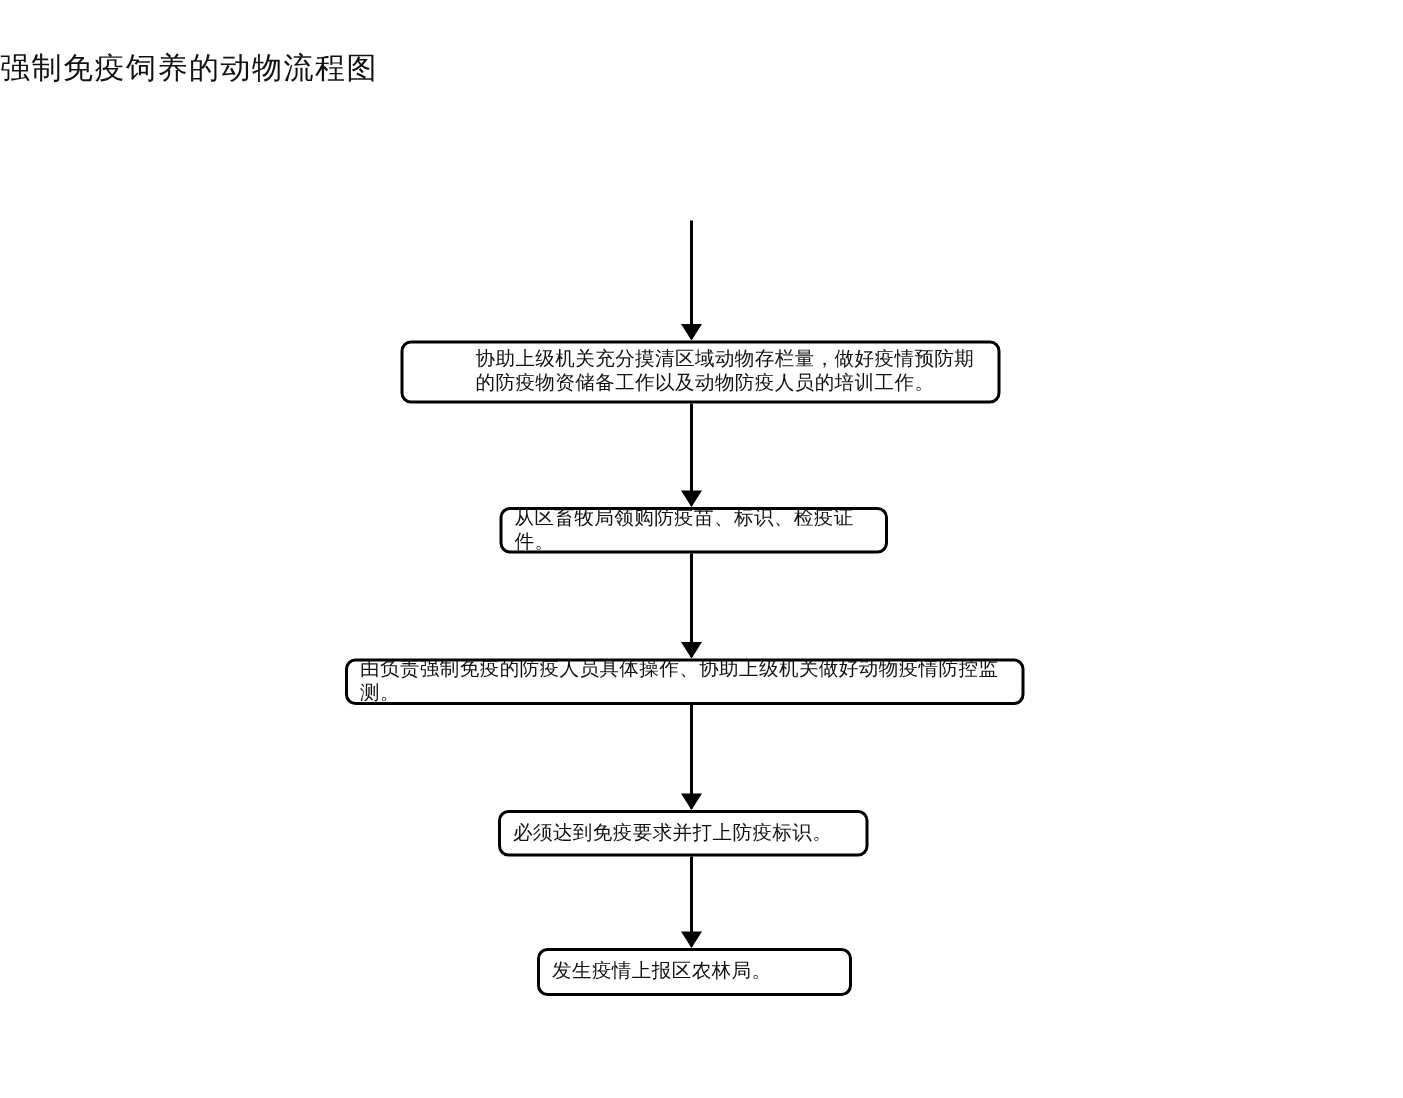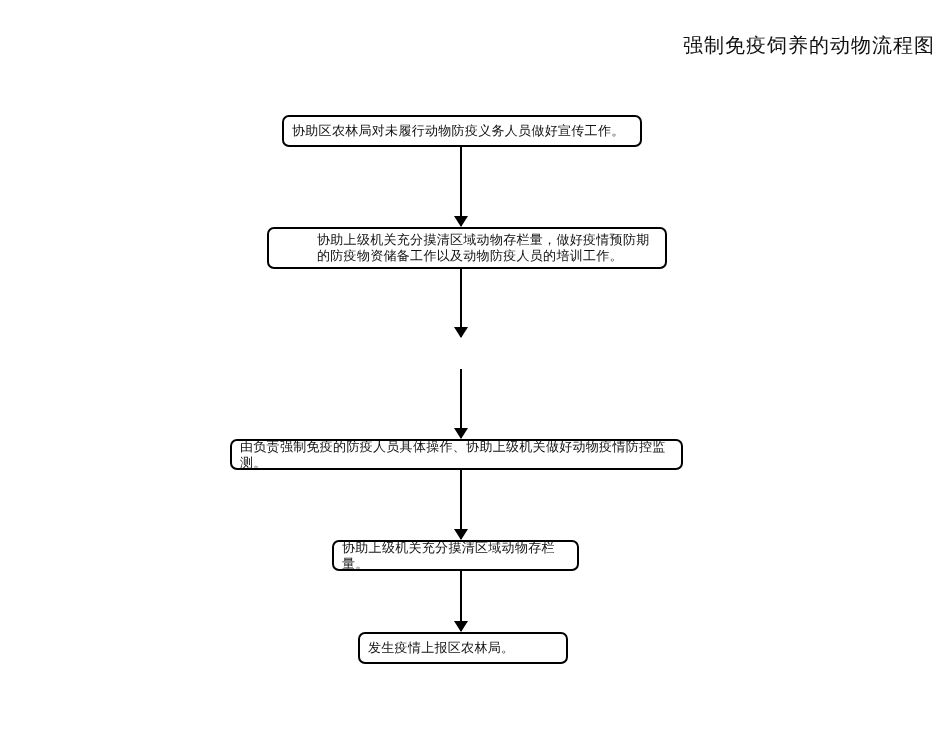--- a/index.html
+++ b/index.html
@@ -14,21 +14,21 @@
     background: #ffffff;
     font-family: "DejaVu Serif", "Liberation Serif", serif;
     color: #000000;
     overflow: hidden;
   }
   .diagram-title {
     position: absolute;
     top: 32px;
     left: 0;
     width: 935px;
-    text-align: right;
+    text-align: left;
     font-size: 20px;
     letter-spacing: 1px;
     font-weight: 400;
     color: #111111;
   }
   .flow-node {
     position: absolute;
     box-sizing: border-box;
     border: 2px solid #000000;
     border-radius: 7px;
@@ -72,43 +72,43 @@
   .arrow-4 { top: 470px; height: 69px; }
   .arrow-5 { top: 571px; height: 60px; }
 </style>
 </head>
 <body>
 
 <div class="page">
 
   <div class="diagram-title">强制免疫饲养的动物流程图</div>
 
-  <div class="flow-node node-1">
-    <span>协助区农林局对未履行动物防疫义务人员做好宣传工作。</span>
-  </div>
 
   <div class="flow-arrow arrow-1"></div>
 
   <div class="flow-node node-2">
     <span>协助上级机关充分摸清区域动物存栏量，做好疫情预防期的防疫物资储备工作以及动物防疫人员的培训工作。</span>
   </div>
 
   <div class="flow-arrow arrow-2"></div>
 
+  <div class="flow-node node-3">
+    <span>从区畜牧局领购防疫苗、标识、检疫证件。</span>
+  </div>
 
   <div class="flow-arrow arrow-3"></div>
 
   <div class="flow-node node-4">
     <span>由负责强制免疫的防疫人员具体操作、协助上级机关做好动物疫情防控监测。</span>
   </div>
 
   <div class="flow-arrow arrow-4"></div>
 
   <div class="flow-node node-5">
-    <span>协助上级机关充分摸清区域动物存栏量。</span>
+    <span>必须达到免疫要求并打上防疫标识。</span>
   </div>
 
   <div class="flow-arrow arrow-5"></div>
 
   <div class="flow-node node-6">
     <span>发生疫情上报区农林局。</span>
   </div>
 
 </div>
 

